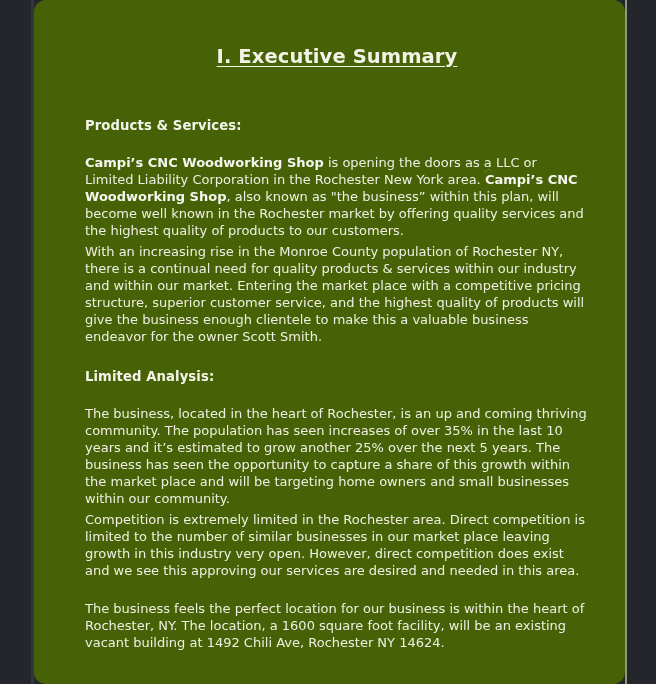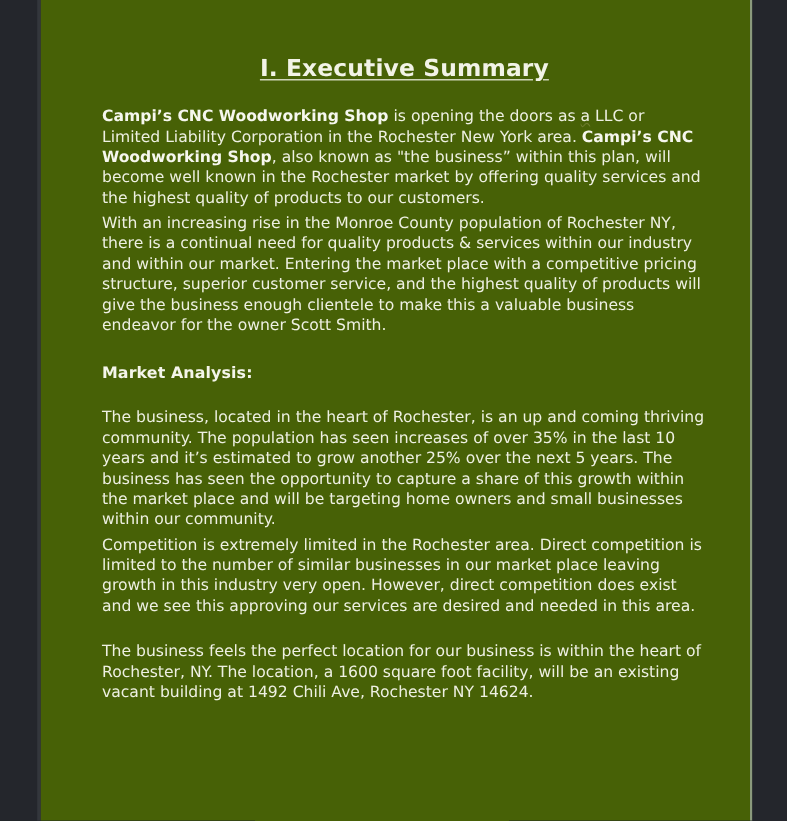--- a/index.html
+++ b/index.html
@@ -35,20 +35,21 @@
   }
   .page {
     width: 591px;
     height: 684px;
     flex: 0 0 auto;
     background: #476106;
     box-sizing: border-box;
     padding: 0 0 0 0;
     overflow: hidden;
     position: relative;
+    border-radius: 12px;
   }
   .page-edge {
     width: 2px;
     height: 684px;
     background: #8b9a7c;
     flex: 0 0 auto;
   }
   .gutter-right {
     flex: 1 1 auto;
     height: 684px;
@@ -110,28 +111,29 @@
 <div class="viewer">
 
   <div class="gutter-left"></div>
   <div class="gutter-left-edge"></div>
 
   <div class="page">
     <div class="page-inner">
 
       <h1 class="doc-title">I. Executive Summary</h1>
 
+      <h2 class="section-heading h-products">Products &amp; Services:</h2>
 
       <p class="body first">
         <b class="brand">Campi’s CNC Woodworking Shop</b><span> is opening the doors as </span><span class="misspell">a</span><span> LLC or Limited Liability Corporation in the Rochester New York area. </span><b class="brand">Campi’s CNC Woodworking Shop</b><span>, also known as "the business” within this plan, will become well known in the Rochester market by offering quality services and the highest quality of products to our customers.</span>
       </p>
 
       <p class="body gap"><span>With an increasing rise in the Monroe County population of Rochester NY, there is a continual need for quality products &amp; services within our industry and within our market.  Entering the market place with a competitive pricing structure, superior customer service, and the highest quality of products will give the business enough clientele to make this a valuable business endeavor for the owner Scott Smith.</span></p>
 
-      <h2 class="section-heading h-market">Market Analysis:</h2>
+      <h2 class="section-heading h-market">Limited Analysis:</h2>
 
       <p class="body first"><span>The business, located in the heart of Rochester, is an up and coming thriving community.  The population has seen increases of over 35% in the last 10 years and it’s estimated to grow another 25% over the next 5 years.  The business has seen the opportunity to capture a share of this growth within the market place and will be targeting home owners and small businesses within our community.</span></p>
 
       <p class="body gap"><span>Competition is extremely limited in the Rochester area. Direct competition is limited to the number of similar businesses in our market place leaving growth in this industry very open.  However, direct competition does exist and we see this approving our services are desired and needed in this area.</span></p>
 
 
       <p class="body first"><span>The business feels the perfect location for our business is within the heart of Rochester, NY.  The location, a 1600 square foot facility, will be an existing vacant building at 1492 Chili Ave, Rochester NY 14624.</span></p>
 
     </div>
   </div>

